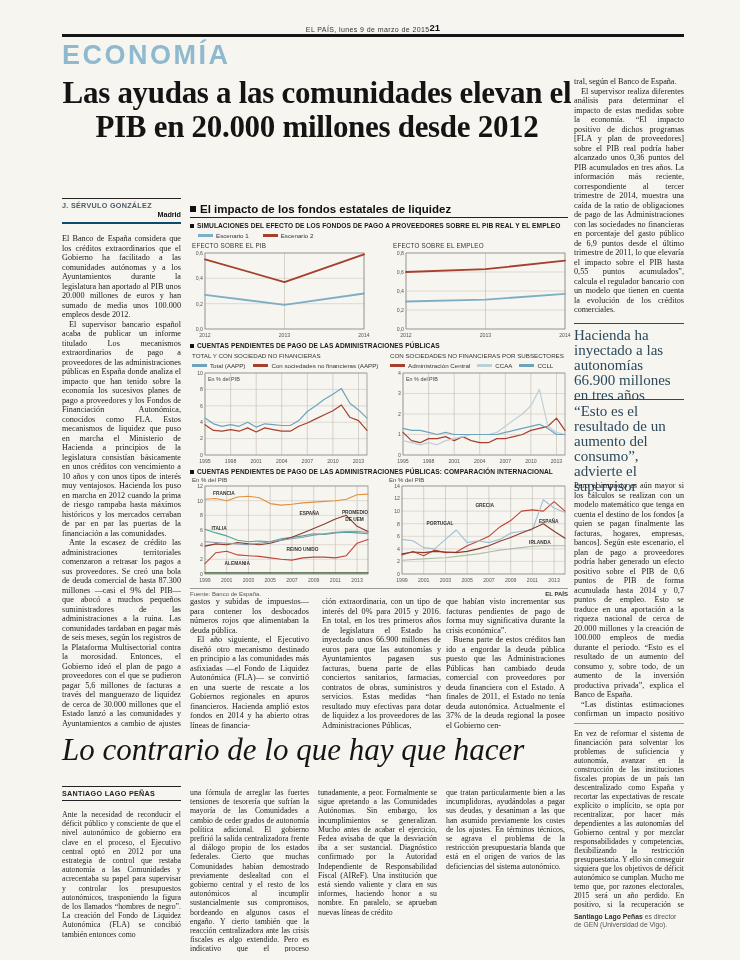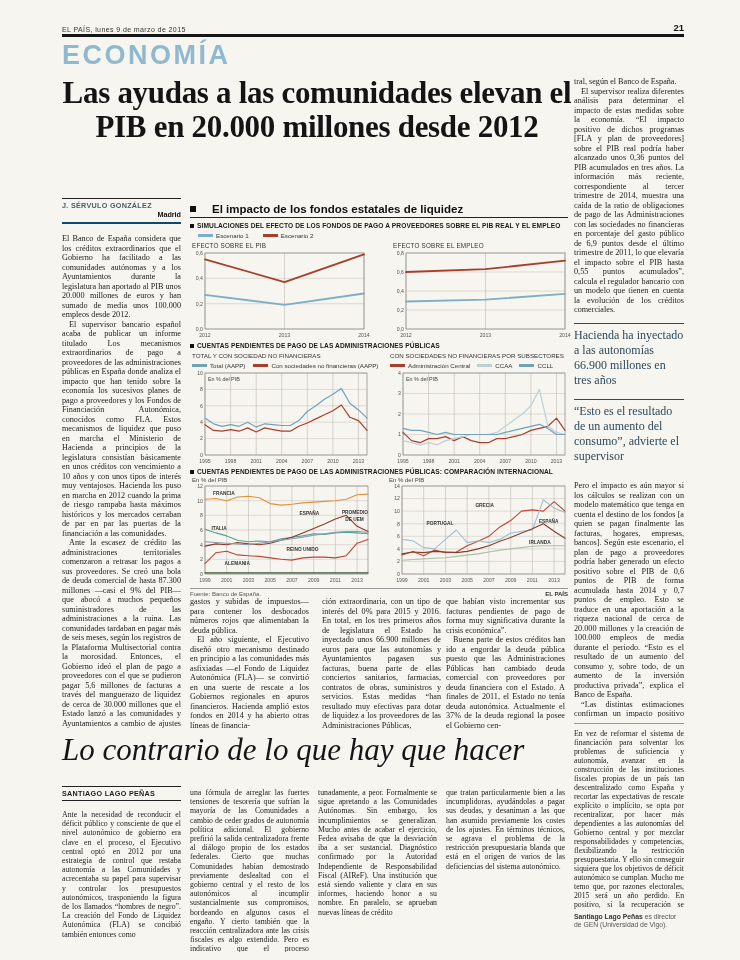--- a/index.html
+++ b/index.html
@@ -2,21 +2,21 @@
 <html><head>
 <meta charset="utf-8">
 <style>
   * { margin:0; padding:0; box-sizing:border-box; }
   html,body { background:#e9e7e1; }
   .page { position:relative; width:740px; height:960px; background:#f7f5f0; color:#1c1c1c;
           font-family:"Liberation Serif", serif; overflow:hidden; }
 
   
   .masthead { position:absolute; left:62px; right:56px; top:22px; display:flex;
-              justify-content:space-between; align-items:flex-end;
+              justify-content:center; align-items:flex-end;
               font-family:"Liberation Sans", sans-serif; }
   .edition { font-size:7px; letter-spacing:.4px; color:#333; }
   .pagenum { font-size:9.5px; font-weight:bold; color:#111; }
   .rule-top { position:absolute; left:62px; right:56px; top:34px; height:3px; background:#151515; }
   .section-name { position:absolute; left:62px; top:40px; font-family:"Liberation Sans", sans-serif;
                   font-size:27px; font-weight:bold; letter-spacing:2.5px; color:#8fb9ce; }
 
   
   .headline { position:absolute; left:62px; top:76px; width:510px; font-weight:bold;
               font-size:31px; line-height:34px; letter-spacing:-.3px; color:#141414;text-align:center; }
@@ -40,32 +40,32 @@
   #col4 { left:446px; top:597px; height:133px; }
 
   
   .col5 { position:absolute; left:574px; top:77px; width:110px; height:878px; }
   .col5 .body { font-size:8.2px; line-height:9.5px; text-align:justify; overflow:hidden;
                 overflow-wrap:break-word; }
   .col5 .body p + p { text-indent:7px; }
   .b1 { height:240px; }
   .b2 { height:236px; }
   .pullquote { border-top:1px solid #444; margin-top:6px; padding-top:4px;
-               font-size:12px; line-height:15px; color:#2c4a5c; }
+               font-size:15px; line-height:15px; color:#2c4a5c; }
   .q1 { height:70px; } .q2 { height:82px; }
   .col5 .op-tail { border-top:1px solid #999; margin-top:6px; padding-top:5px;
                    font-size:7.7px; line-height:9px; text-align:justify; height:186px; overflow:hidden; }
   .signature { margin-top:4px; font-family:"Liberation Sans", sans-serif; font-size:6.8px;
                line-height:8px; color:#555; }
   .signature b { color:#333; }
 
   
   .panel { position:absolute; left:190px; top:203px; width:378px; height:390px;
            font-family:"Liberation Sans", sans-serif; }
-  .panel-title { display:flex; align-items:center; gap:16px; font-size:11.5px; font-weight:bold;
+  .panel-title { display:flex; align-items:center; gap:4px; font-size:11.5px; font-weight:bold;
                  color:#101010; border-bottom:1px solid #222; padding-bottom:2px; }
   .sq { width:6px; height:6px; background:#111; display:inline-block; flex:none; }
   .sq-s { width:4px; height:4px; }
   .sec-header { display:flex; align-items:center; gap:3px; font-size:6.6px; font-weight:bold;
                 color:#1a1a1a; margin-top:4px; letter-spacing:.1px; }
   .legend-row { display:flex; gap:14px; margin:3px 0 1px 8px; }
   .legend-item { display:flex; align-items:center; gap:3px; font-size:6.2px; color:#333; }
   .swatch { width:15px; height:2.2px; display:inline-block; flex:none; }
   .charts-row { display:flex; justify-content:space-between; }
   .chart-box { display:flex; flex-direction:column; }

